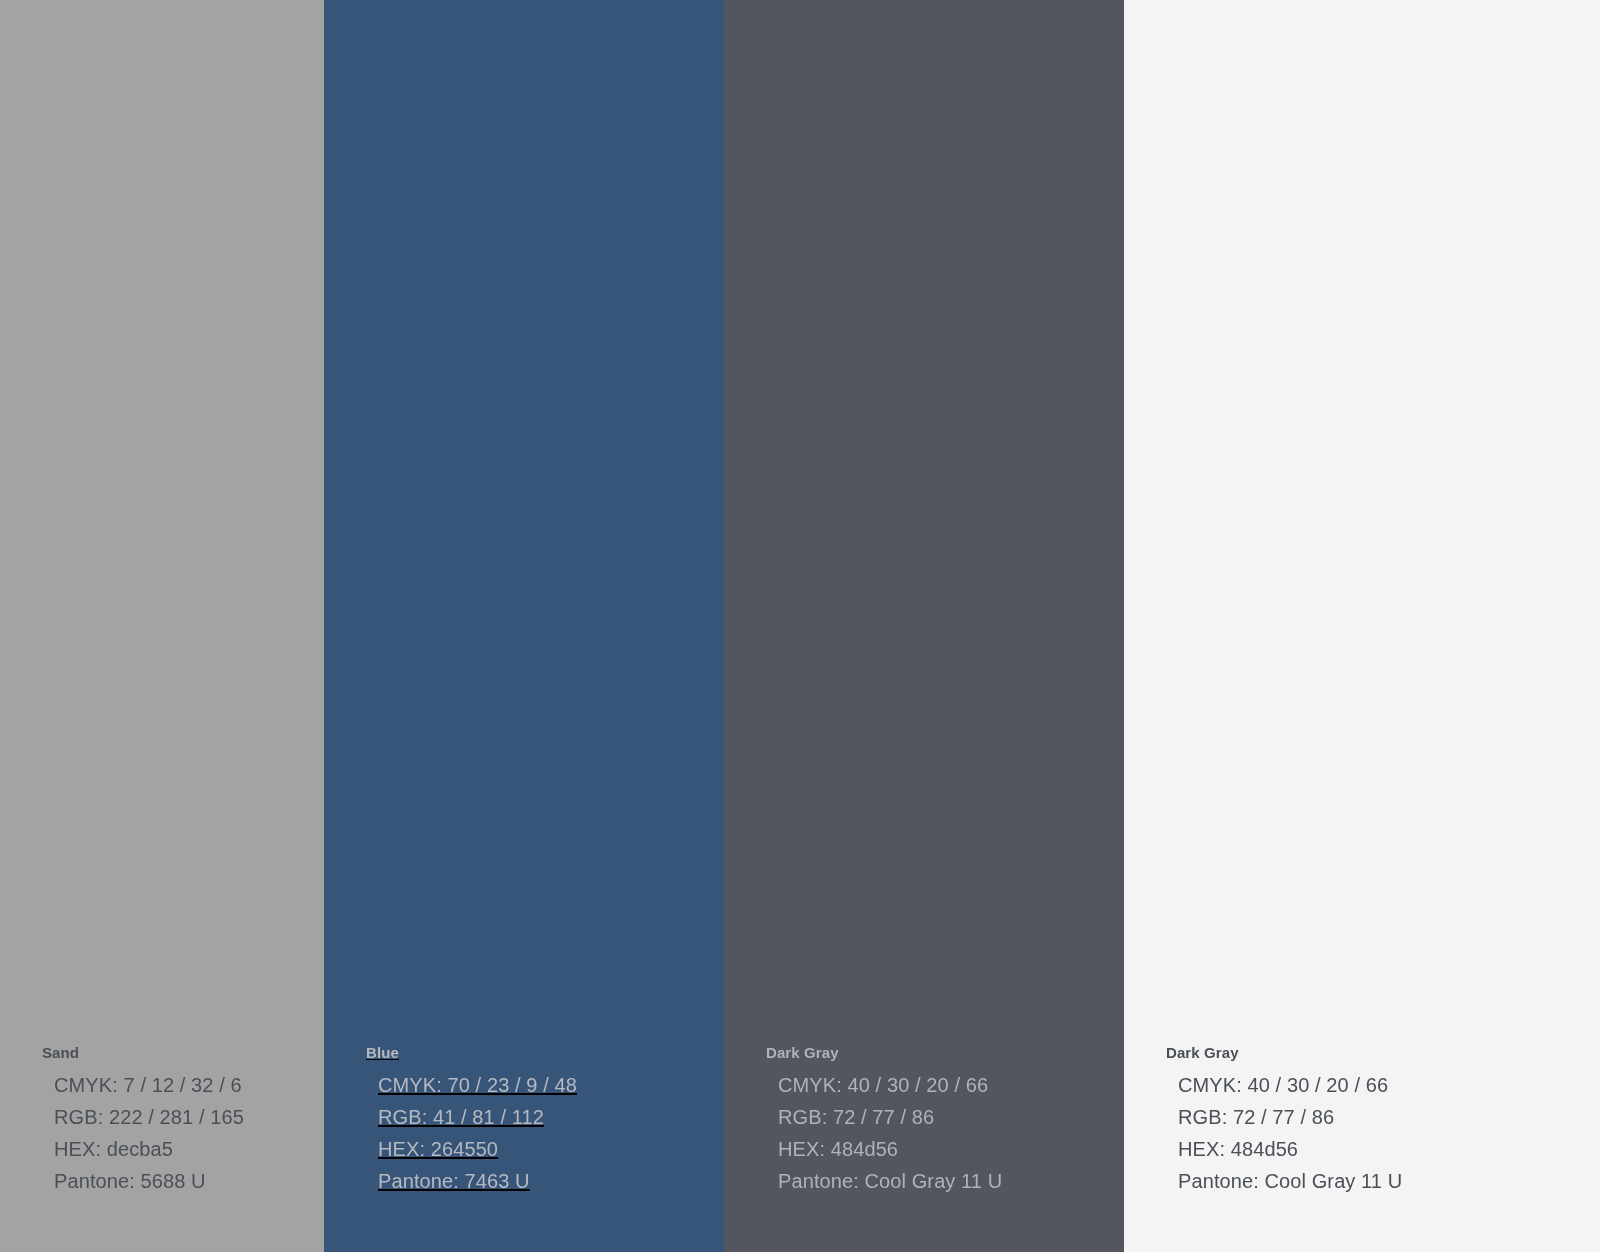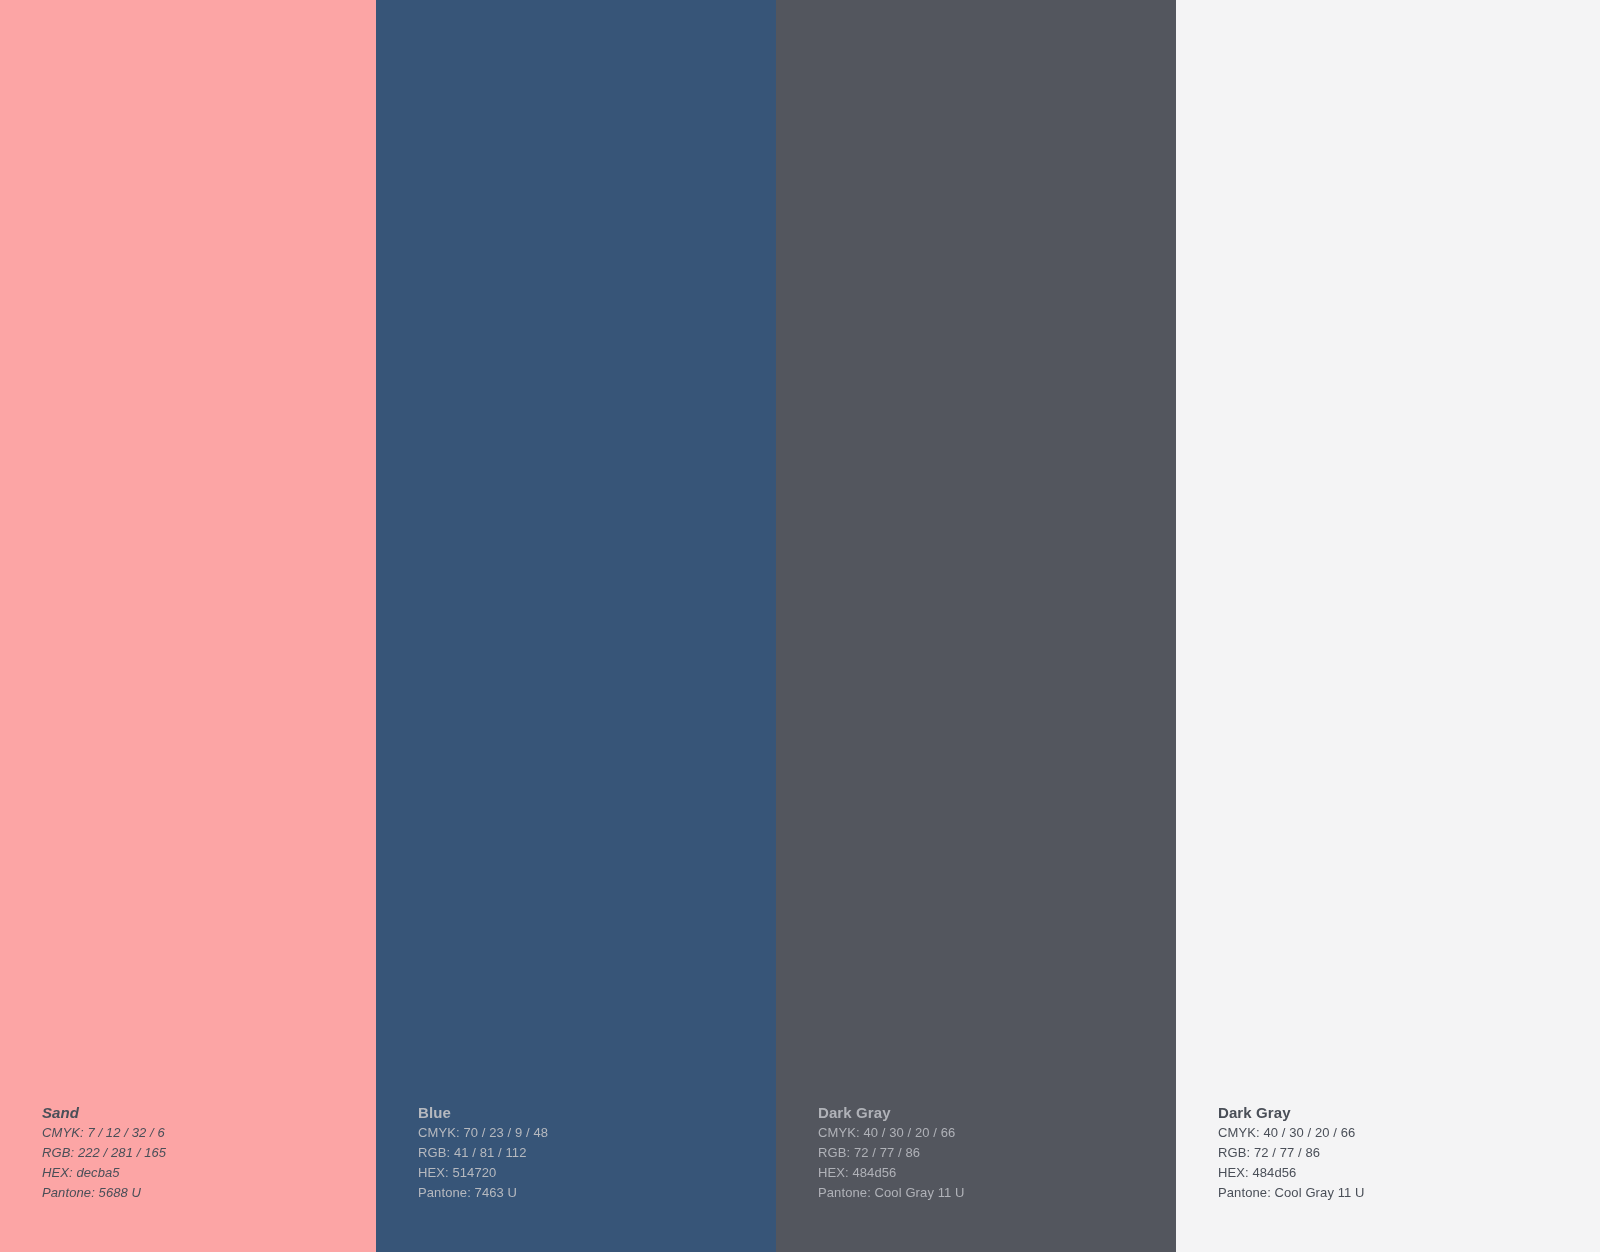--- a/index.html
+++ b/index.html
@@ -41,43 +41,43 @@
   .swatch-name {
     font-size: 15px;
     font-weight: bold;
     line-height: 20px;
     letter-spacing: 0.1px;
     margin: 0 0 0 0;
     white-space: nowrap;
   }
 
   .swatch-line {
-    font-size: 13px;
+    font-size: 20px;
     font-weight: normal;
     line-height: 20px;
     letter-spacing: 0.1px;
-    margin: 0;
+    margin: 12px;
     white-space: nowrap;
   }
 
   
   .swatch-sand {
-    width: 376px;
-    background: #fca5a5;
-    font-style: italic;
+    width: 324px;
+    background: #a3a3a3;
   }
   .swatch-sand .swatch-name,
   .swatch-sand .swatch-line {
     color: #4a4f58;
   }
 
   
   .swatch-blue {
     width: 400px;
     background: #375578;
+    text-decoration: underline;
   }
   .swatch-blue .swatch-name,
   .swatch-blue .swatch-line {
     color: #b6b9bf;
   }
 
   
   .swatch-darkgray {
     width: 400px;
     background: #53565e;
@@ -110,21 +110,21 @@
       <div class="swatch-line">HEX: decba5</div>
       <div class="swatch-line">Pantone: 5688 U</div>
     </div>
   </div>
 
   <div class="swatch swatch-blue">
     <div class="swatch-info">
       <div class="swatch-name">Blue</div>
       <div class="swatch-line">CMYK: 70 / 23 / 9 / 48</div>
       <div class="swatch-line">RGB: 41 / 81 / 112</div>
-      <div class="swatch-line">HEX: 514720</div>
+      <div class="swatch-line">HEX: 264550</div>
       <div class="swatch-line">Pantone: 7463 U</div>
     </div>
   </div>
 
   <div class="swatch swatch-darkgray">
     <div class="swatch-info">
       <div class="swatch-name">Dark Gray</div>
       <div class="swatch-line">CMYK: 40 / 30 / 20 / 66</div>
       <div class="swatch-line">RGB: 72 / 77 / 86</div>
       <div class="swatch-line">HEX: 484d56</div>

